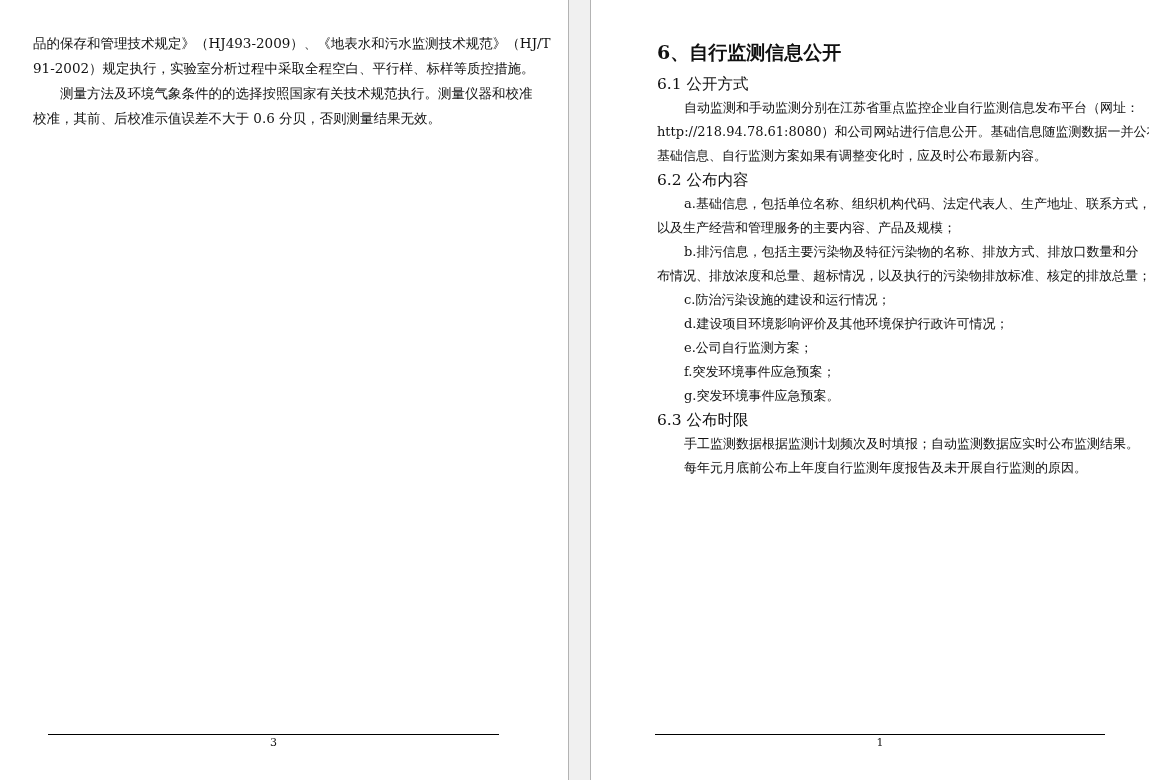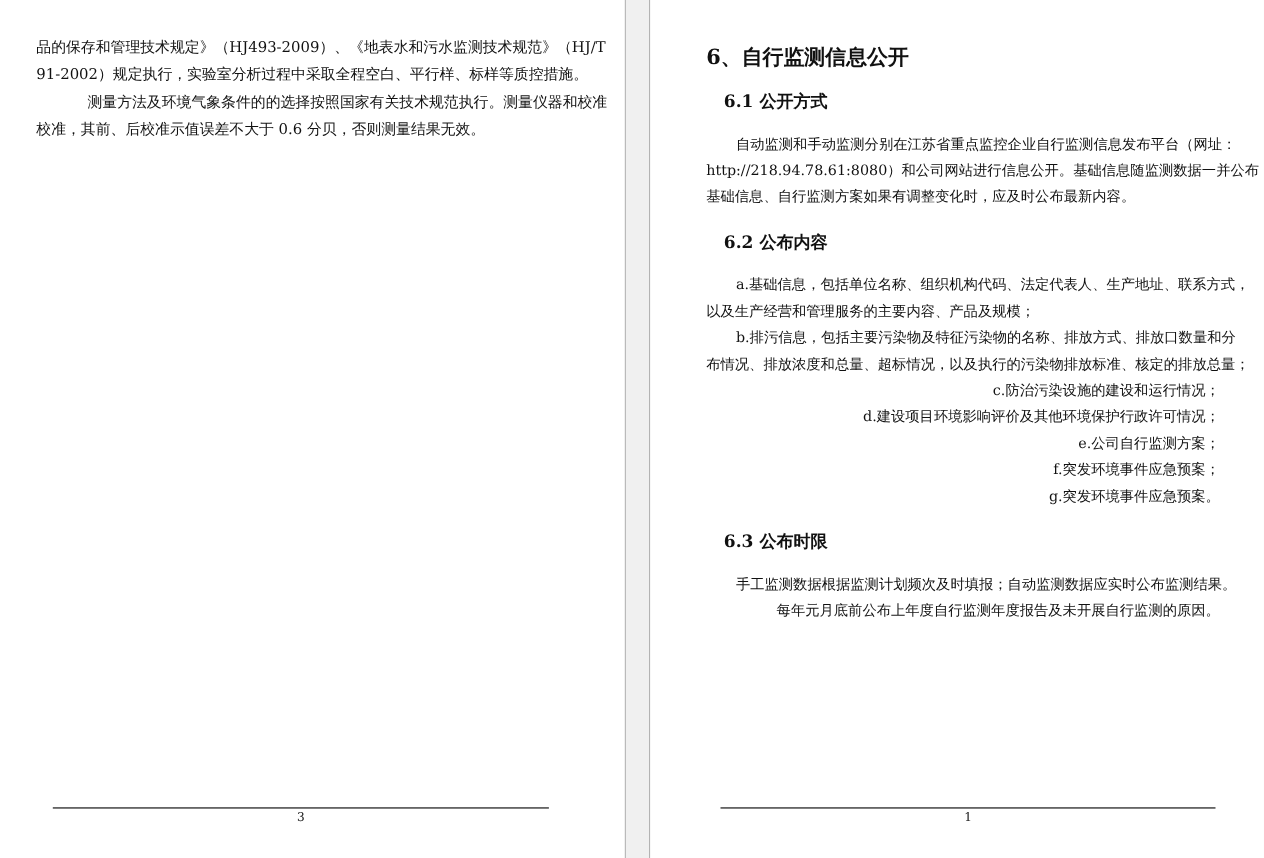--- a/index.html
+++ b/index.html
@@ -35,44 +35,44 @@
     left: 33px;
     right: 16px;
     font-size: 13.5px;
   }
   .l-body .line { line-height: 25px; }
 
   
   .r-body {
     position: absolute;
     top: 40px;
-    left: 51px;
+    left: 66px;
     right: 40px;
     font-size: 13px;
   }
   .r-heading {
     font-size: 19px;
     font-weight: bold;
     line-height: 24px;
     margin: 0 0 8px 0;
     white-space: nowrap;
   }
   .sec-title {
     font-size: 15.5px;
-    font-weight: bold;
+    font-weight: normal;
     line-height: 24px;
-    margin: 16px;
+    margin: 0;
     white-space: nowrap;
   }
   .r-body .line { line-height: 24px; }
 
   .line {
     white-space: nowrap;
   }
-  .line.indent { padding-left: 27px; text-align: right; }
+  .line.indent { padding-left: 27px; }
 
   
   .footer-rule {
     position: absolute;
     height: 1px;
     background: #000000;
   }
   .page-left .footer-rule  { top: 734px; left: 48px; width: 451px; }
   .page-right .footer-rule { top: 734px; left: 64px; width: 450px; }
   .footer-num {

